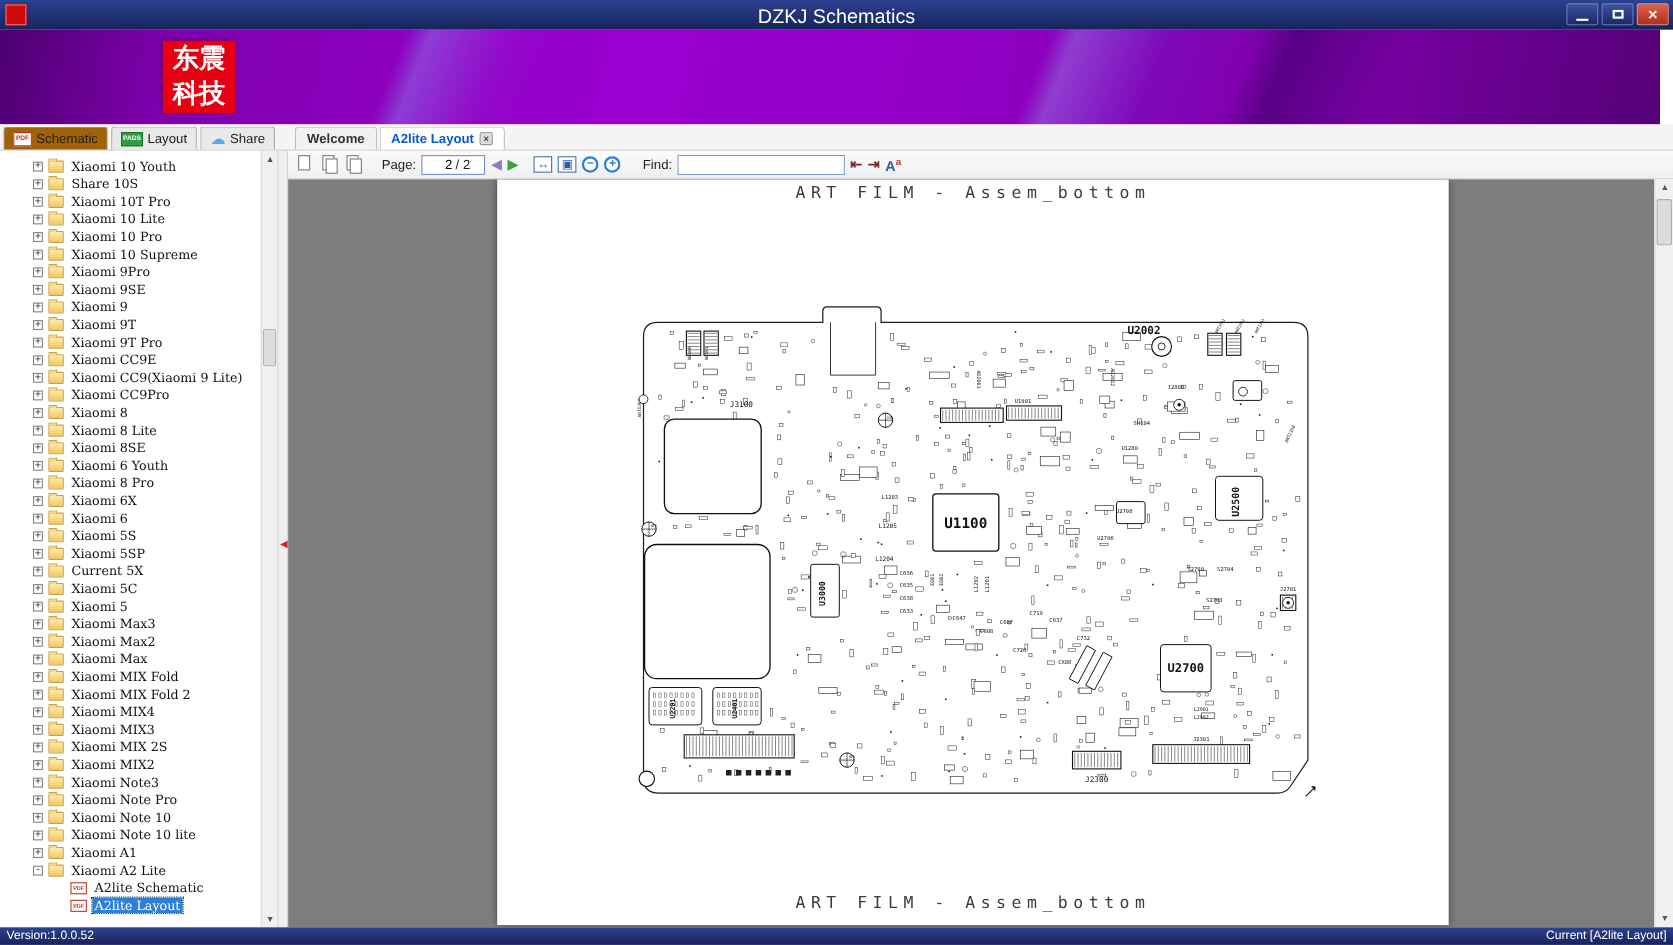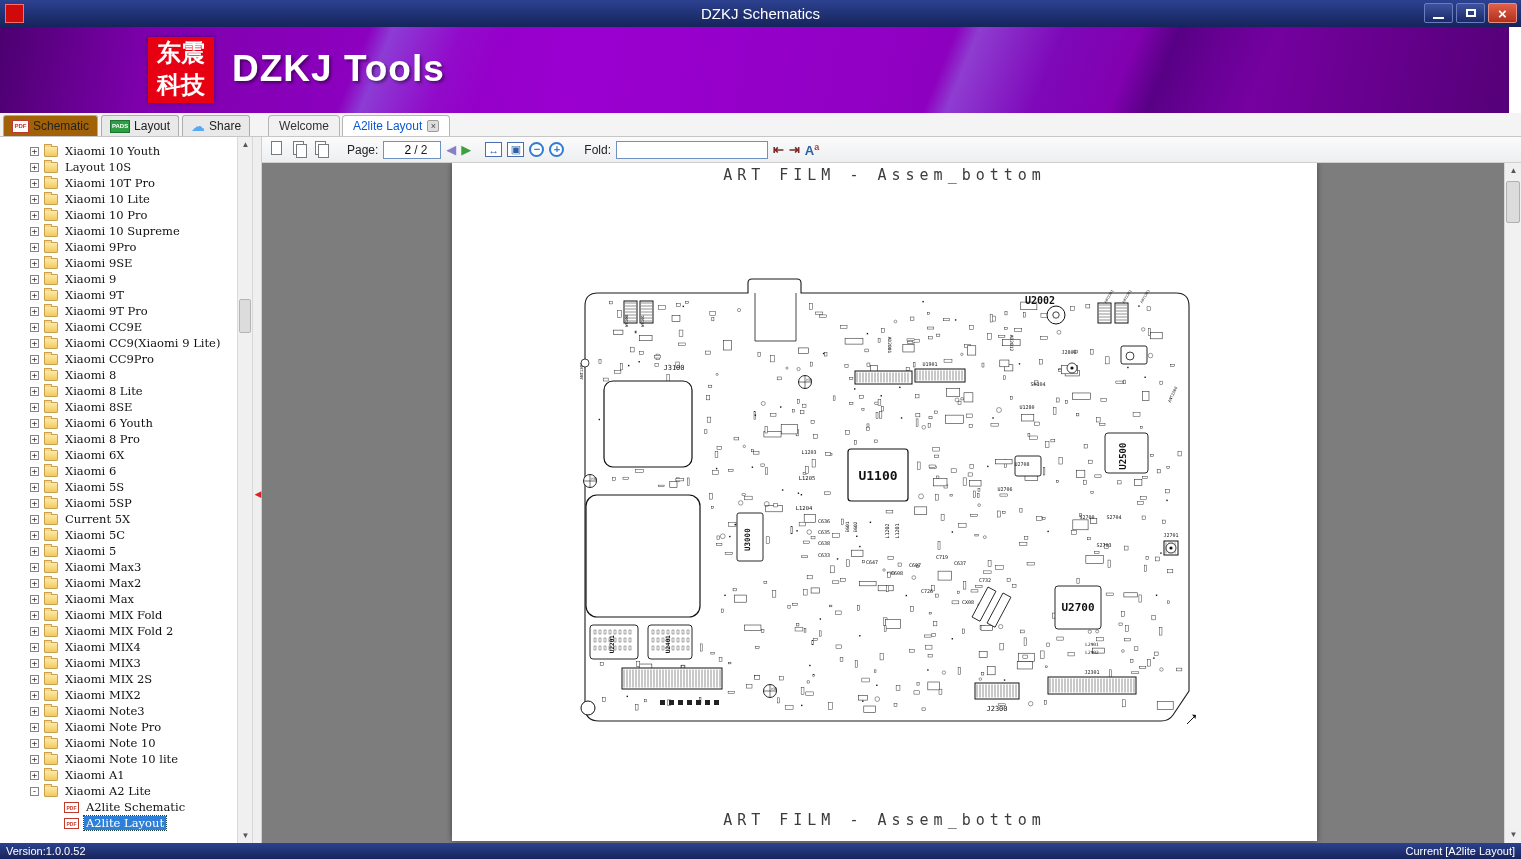--- a/index.html
+++ b/index.html
@@ -4,21 +4,21 @@
 <style>
   * { box-sizing: border-box; margin: 0; padding: 0; }
   body { width:1521px; height:859px; overflow:hidden; font-family:"Liberation Sans",sans-serif; background:#fff; }
   .window { position:relative; width:1521px; height:859px; }
 
   
   .titlebar { position:absolute; top:0; left:0; right:0; height:27px;
     background:linear-gradient(#2c4190,#16245c); color:#fff; }
   .app-icon { position:absolute; left:5px; top:4px; width:19px; height:19px; background:#cf0a0a;
     border:1px solid #ff6a6a; color:#fff; font-size:6px; line-height:8px; text-align:center; overflow:hidden; }
-  .tb-title { position:absolute; left:0; right:0; top:5px; text-align:center; font-size:15px; }
+  .tb-title { position:absolute; left:0; right:0; top:5px; text-align:center; font-size:18px; }
   .win-controls { position:absolute; right:4px; top:3px; display:flex; gap:3px; }
   .win-btn { width:29px; height:20px; display:flex; align-items:center; justify-content:center;
     background:linear-gradient(#3d52a0,#1b2a66); border:1px solid #6a7cc0; border-radius:2px; color:#fff; }
   .win-btn.close { background:linear-gradient(#e06048,#b02f1e); border-color:#e89080; }
   .glyph-min { width:11px; height:2px; background:#fff; margin-top:9px; }
   .glyph-max { width:10px; height:8px; border:2px solid #fff; }
   .glyph-close { font-size:15px; font-weight:bold; line-height:1; }
 
   
   .banner { position:absolute; top:27px; left:0; right:12px; height:86px; background-color:#8f00c2;
@@ -42,21 +42,21 @@
   .tab { display:inline-flex; align-items:center; gap:4px; height:21px; padding:0 8px;
     border:1px solid #adadad; border-bottom:none; background:#e9e9e9; font-size:12px; color:#222;
     margin-left:3px; border-radius:3px 3px 0 0; cursor:default; }
   .tab.active { background:#a16207; }
   .tabicon { display:inline-flex; align-items:center; justify-content:center; }
   .pdf-icon { width:17px; height:13px; background:#fff; border:1px solid #c0392b; color:#c0392b;
     font-size:6px; font-weight:bold; }
   .pads-icon { width:20px; height:13px; background:#2e9e44; border:1px solid #1c7330; color:#fff;
     font-size:6px; font-weight:bold; }
   .share-icon { color:#5aa9f0; font-size:14px; }
-  .doc-tabs { display:flex; margin-left:16px; }
+  .doc-tabs { display:flex; margin-left:16px;font-weight:bold; }
   .doc-tab { display:inline-flex; align-items:center; gap:5px; height:21px; padding:0 10px;
     border:1px solid #b5b5b5; border-bottom:none; background:#f1f1f1; font-size:12px; color:#333;
     margin-left:2px; border-radius:4px 4px 0 0; }
   .doc-tab.active { background:#fff; color:#0a58d0; }
   .tab-close { width:12px; height:12px; border:1px solid #9a9a9a; background:#dedede; color:#444;
     font-size:9px; line-height:10px; text-align:center; border-radius:2px; }
 
   
   .sidebar { position:absolute; top:137px; left:0; width:252px; bottom:16px; background:#fff; overflow:hidden; }
   .tree { position:absolute; left:0; right:15px; top:0; bottom:0; padding-top:6px; overflow:hidden; }
@@ -157,21 +157,20 @@
           <span class="glyph-close">×</span>
         </div>
     </div>
   </div>
 
   <div class="banner">
     <div class="logo">
       <div>东震</div>
       <div>科技</div>
     </div>
-    <div class="brand">DZKJ Tools</div>
   </div>
 
   <div class="tabbar">
     <div id="main-tabs" style="display:flex;align-items:flex-end;">
         <div class="tab active">
           <span class="tabicon pdf-icon">PDF</span>
           <span>Schematic</span>
         </div>
         <div class="tab">
           <span class="tabicon pads-icon">PADS</span>
@@ -196,21 +195,21 @@
   <div class="sidebar">
     <div class="tree" id="tree">
         <div class="tree-row l1">
           <span class="expand-box">+</span>
           <span class="folder-icon"></span>
           <span class="tree-label">Xiaomi 10 Youth</span>
         </div>
         <div class="tree-row l1">
           <span class="expand-box">+</span>
           <span class="folder-icon"></span>
-          <span class="tree-label">Layout 10S</span>
+          <span class="tree-label">Share 10S</span>
         </div>
         <div class="tree-row l1">
           <span class="expand-box">+</span>
           <span class="folder-icon"></span>
           <span class="tree-label">Xiaomi 10T Pro</span>
         </div>
         <div class="tree-row l1">
           <span class="expand-box">+</span>
           <span class="folder-icon"></span>
           <span class="tree-label">Xiaomi 10 Lite</span>
@@ -440,21 +439,21 @@
         <span>/ 2</span>
       </span>
       <span class="nav-back">◀</span>
       <span class="nav-fwd">▶</span>
       <span style="width:4px"></span>
       <span class="fit">↔</span>
       <span class="fit">▣</span>
       <span class="zoom-circle">−</span>
       <span class="zoom-circle">+</span>
       <span style="width:10px"></span>
-      <span>Fold:</span>
+      <span>Find:</span>
       <span class="find-box">
         <input value="" style="">
       </span>
       <span class="findnav">⇤</span>
       <span class="findnav">⇥</span>
       <span class="fontsize"><span class="big">A</span><span class="small">a</span></span>
     </div>
 
     <div class="viewer">
       <div class="page">

